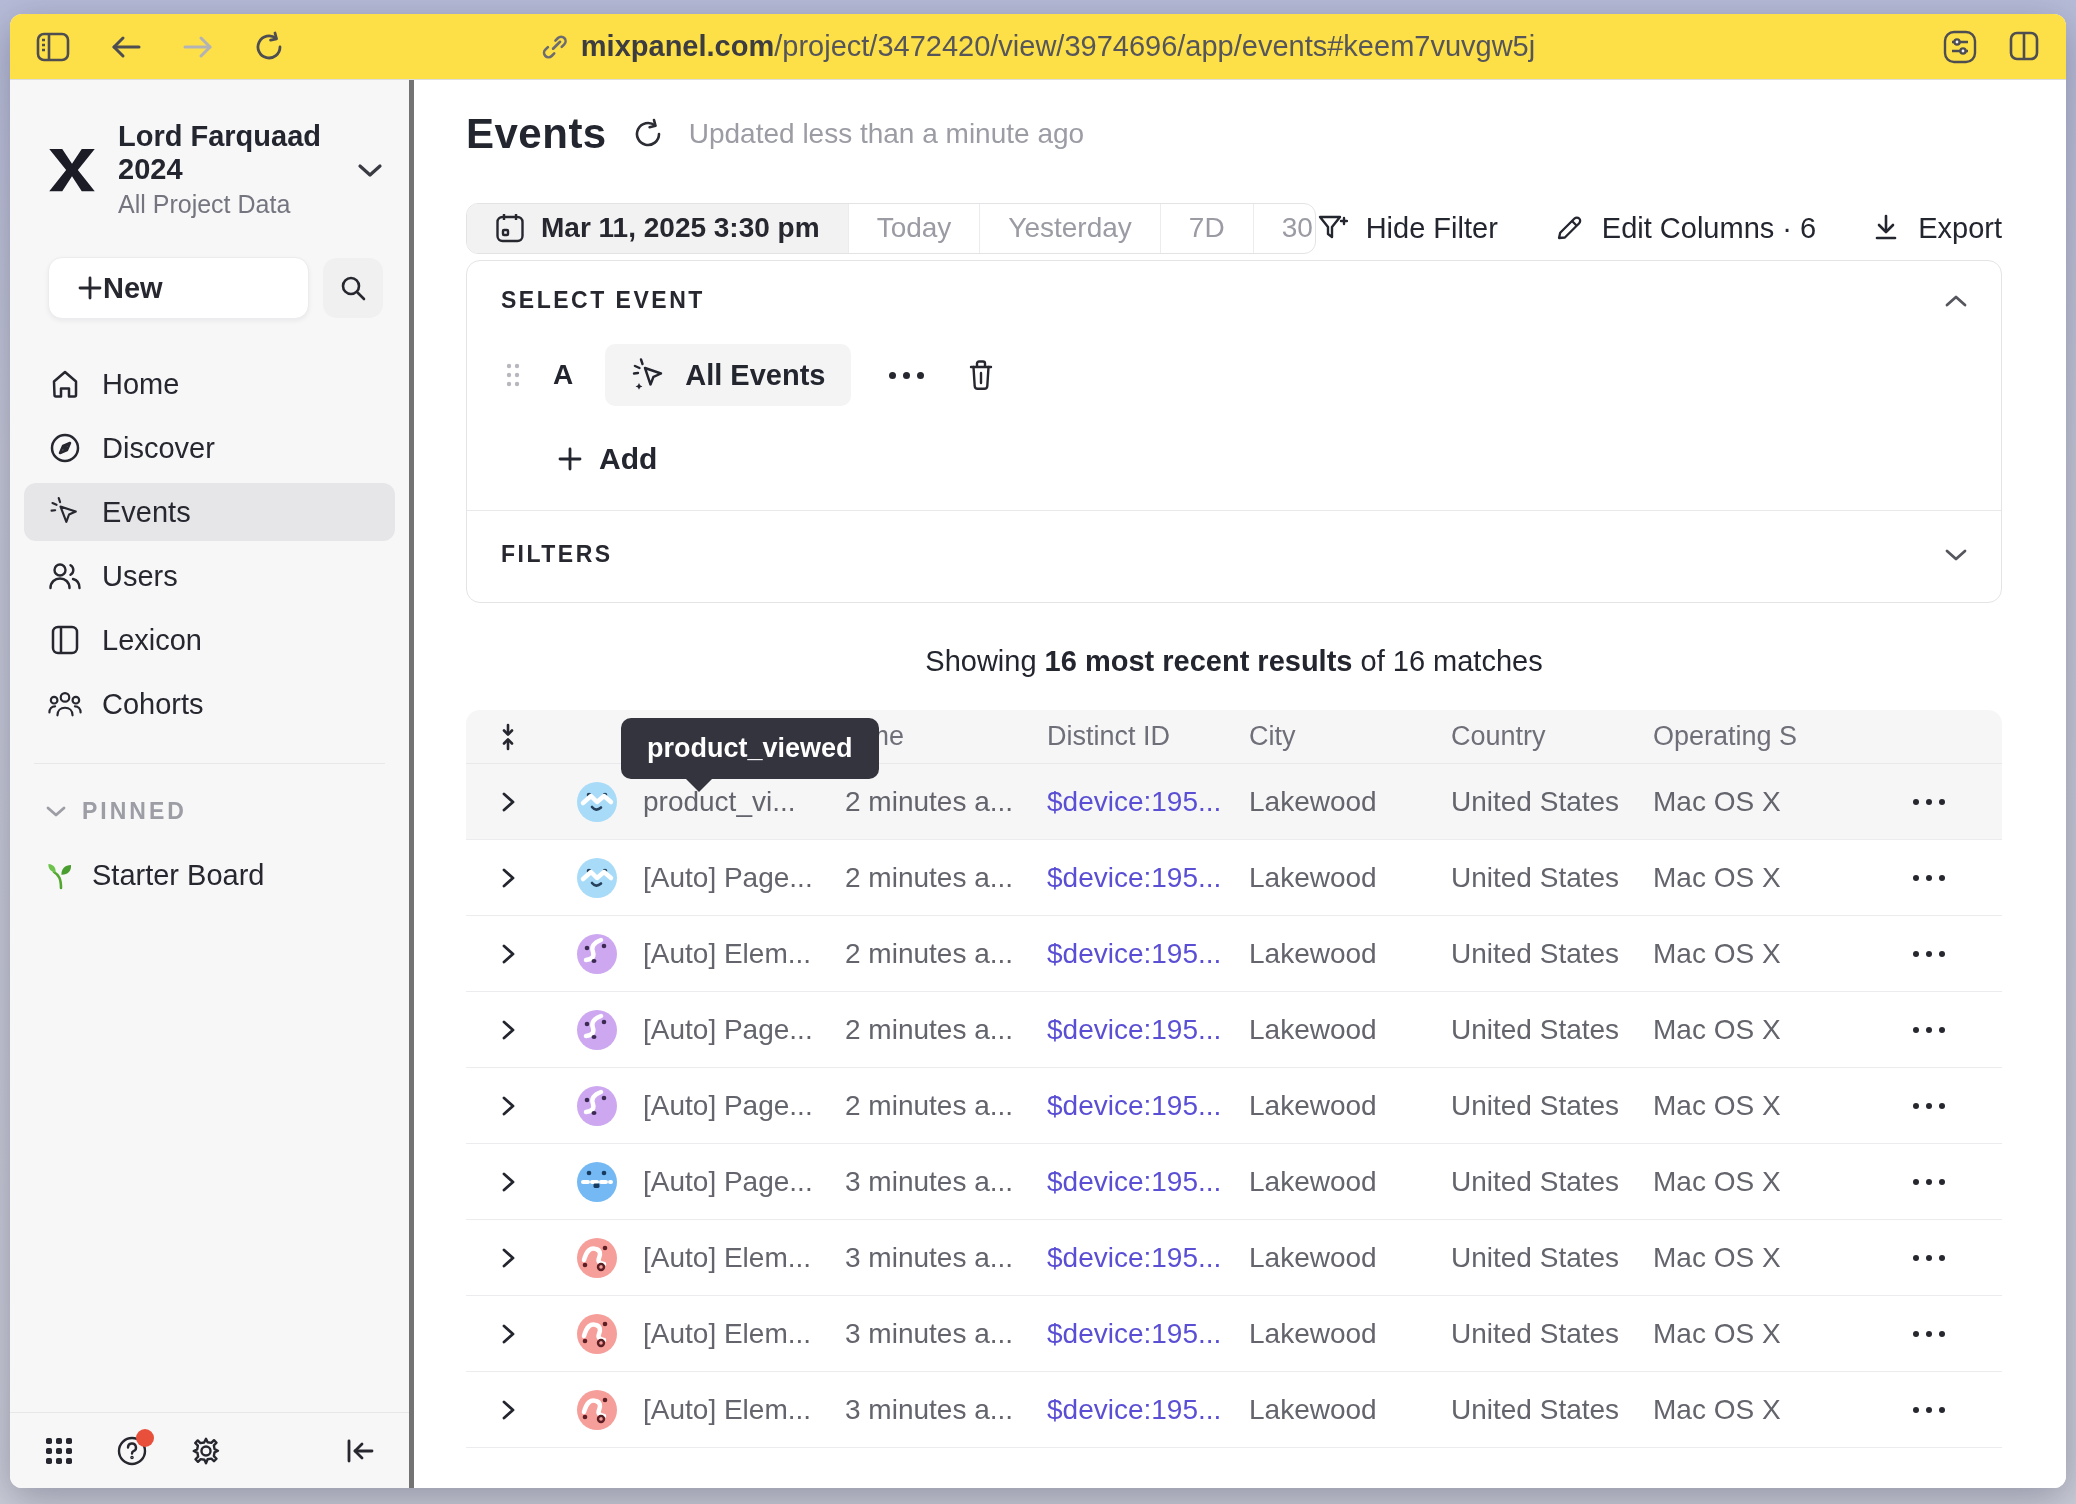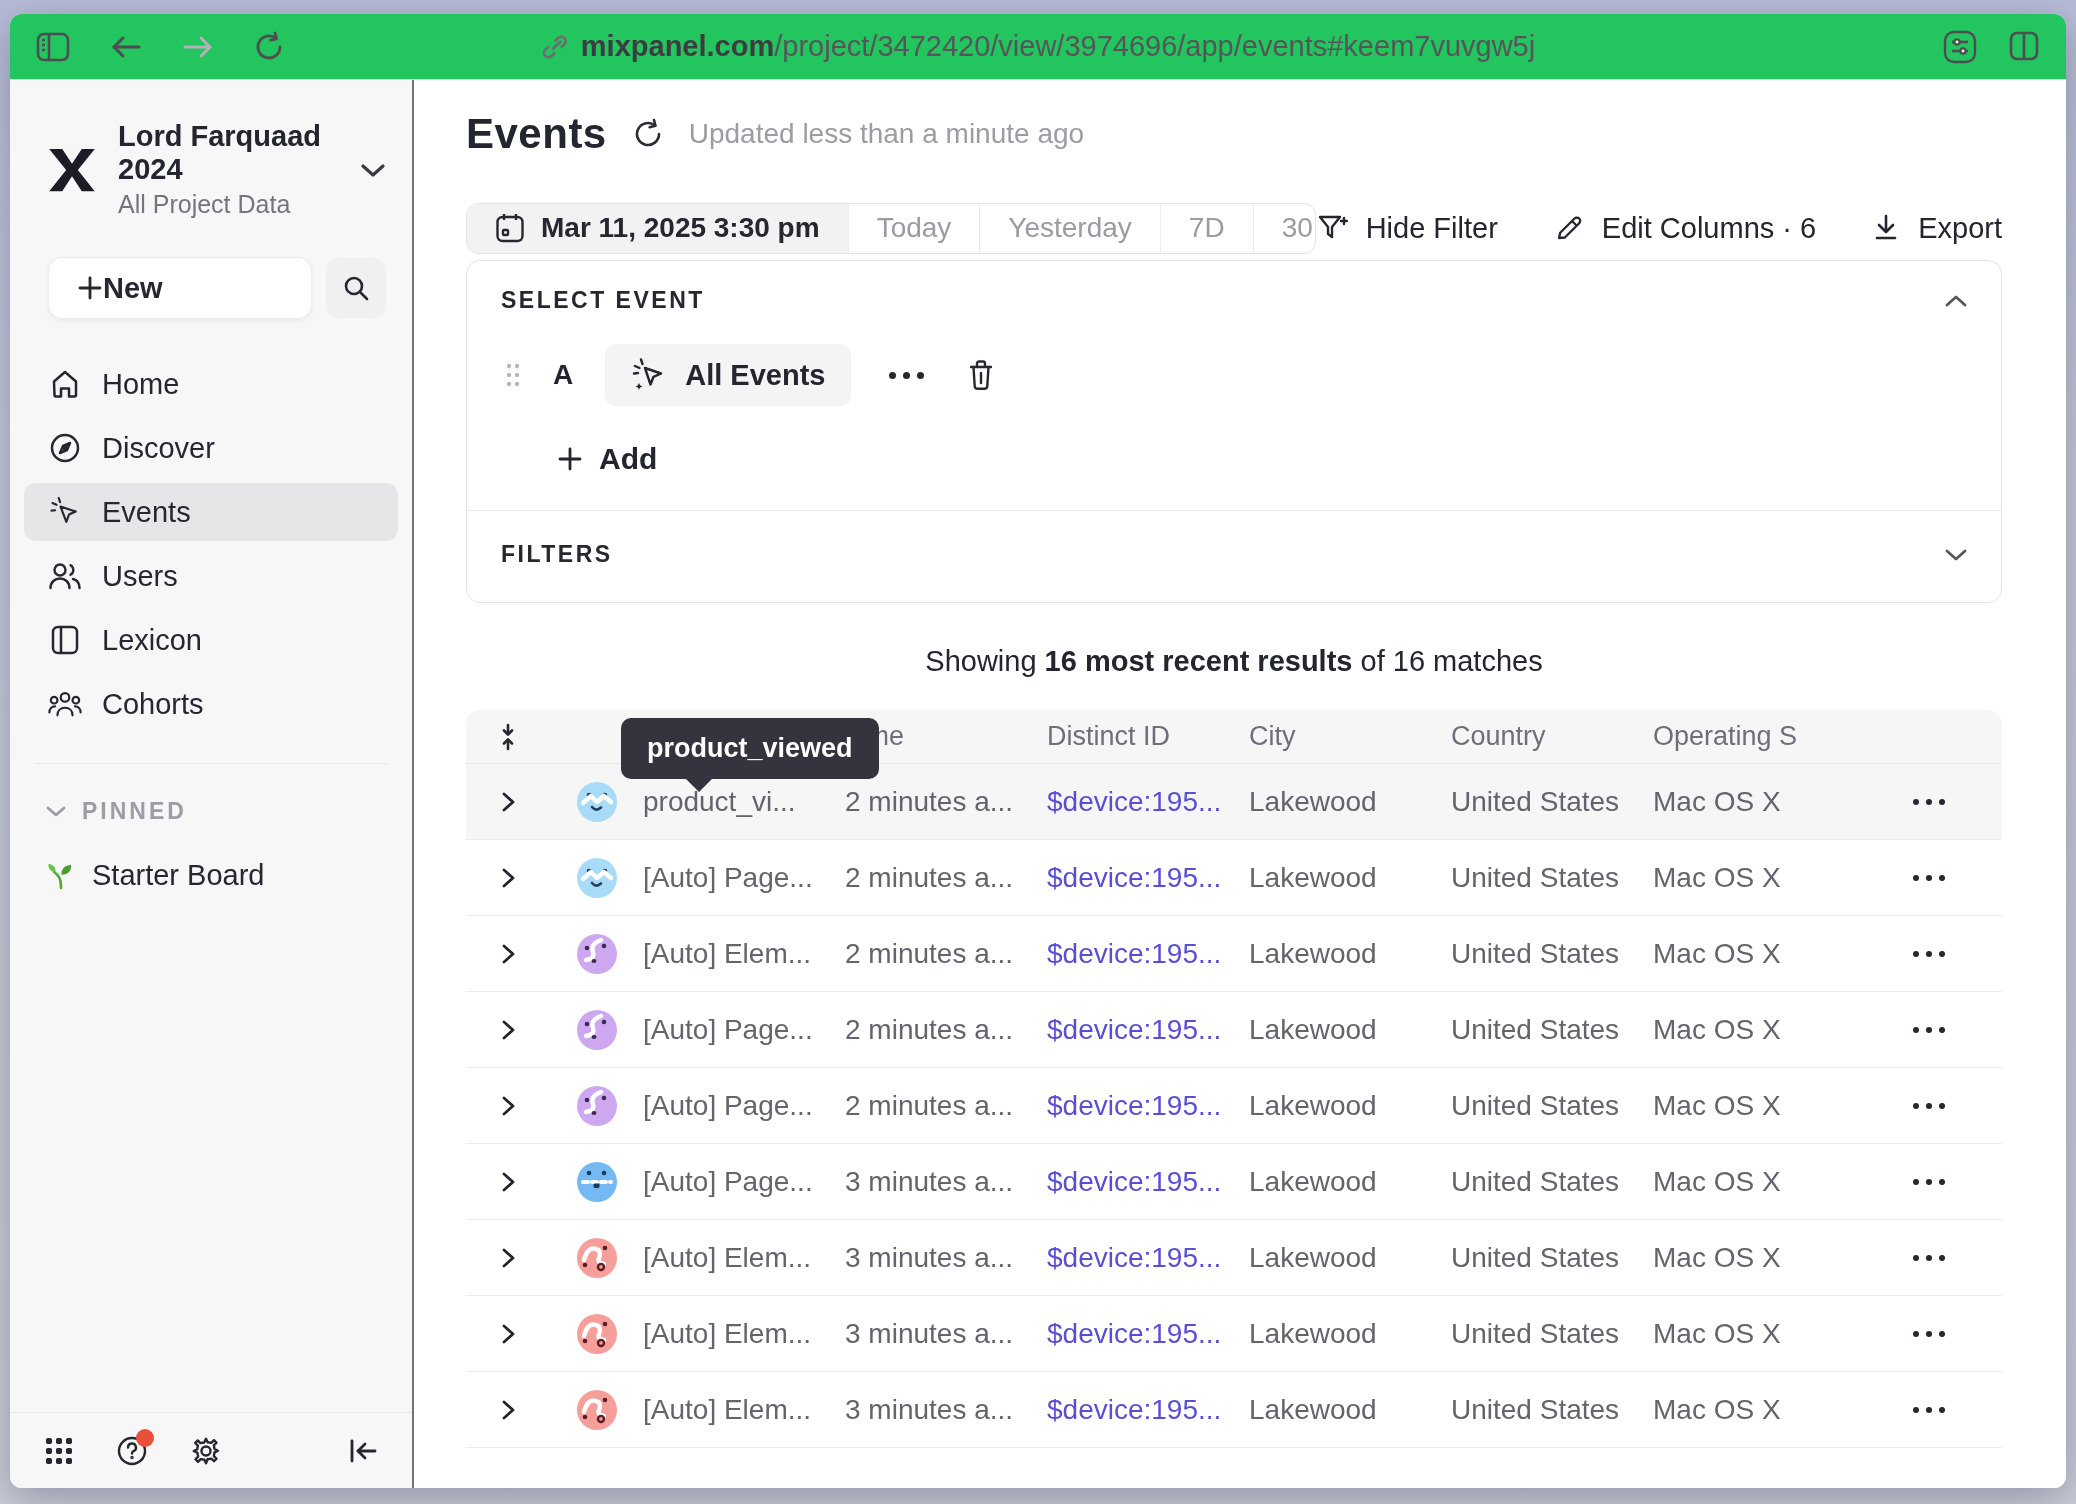--- a/index.html
+++ b/index.html
@@ -10,37 +10,37 @@
     color:#23252f;
   }
   .window {
     position:absolute; left:10px; right:10px; top:14px; bottom:16px;
     background:#fff; border-radius:12px; overflow:hidden;
     box-shadow:0 10px 40px rgba(40,40,70,.35);
     display:flex; flex-direction:column;
   }
   
   .btoolbar {
-    height:66px; flex:0 0 66px; background:#22c55e; border-bottom:1px solid #dedddd;
+    height:66px; flex:0 0 66px; background:#fde047; border-bottom:1px solid #dedddd;
     display:flex; align-items:center; padding:8px 26px; position:relative;text-align:center;
   }
   .btoolbar .bicons { display:flex; align-items:center; gap:40px; color:#4d4d52; }
   .btoolbar .fwd { color:#b3b3b6; }
   .urlbox {
     position:absolute; left:50%; top:0; height:100%; transform:translateX(-50%);
     display:flex; align-items:center; gap:12px; font-size:29px; color:#3c3c41;
   }
   .urlbox .host { font-weight:700; }
   .urlbox .path { color:#55555a; }
   .urlbox .licon { color:#6b6b70; }
   .brights { margin-left:auto; display:flex; gap:30px; color:#4d4d52; }
   
   .shell { flex:1; display:flex; min-height:0; }
   .sidebar {
-    flex:0 0 404px; background:#f7f7f8; border-right:2px solid #737373;
+    flex:0 0 404px; background:#f7f7f8; border-right:5px solid #737373;
     display:flex; flex-direction:column; padding:30px 0 0 0;
   }
   .proj { display:flex; align-items:center; padding:10px 26px 10px 36px; gap:20px; }
   .proj .logo { width:52px; height:50px; flex:0 0 52px; }
   .proj .pmeta { flex:1; min-width:0; }
   .proj .pname { font-size:29px; font-weight:700; }
   .proj .psub { font-size:25px; color:#74757e; margin-top:4px; }
   .proj .pchev { color:#3a3b42; }
   .newrow { display:flex; gap:14px; padding:28px 26px 10px 38px; align-items:center; }
   .btn-new {

